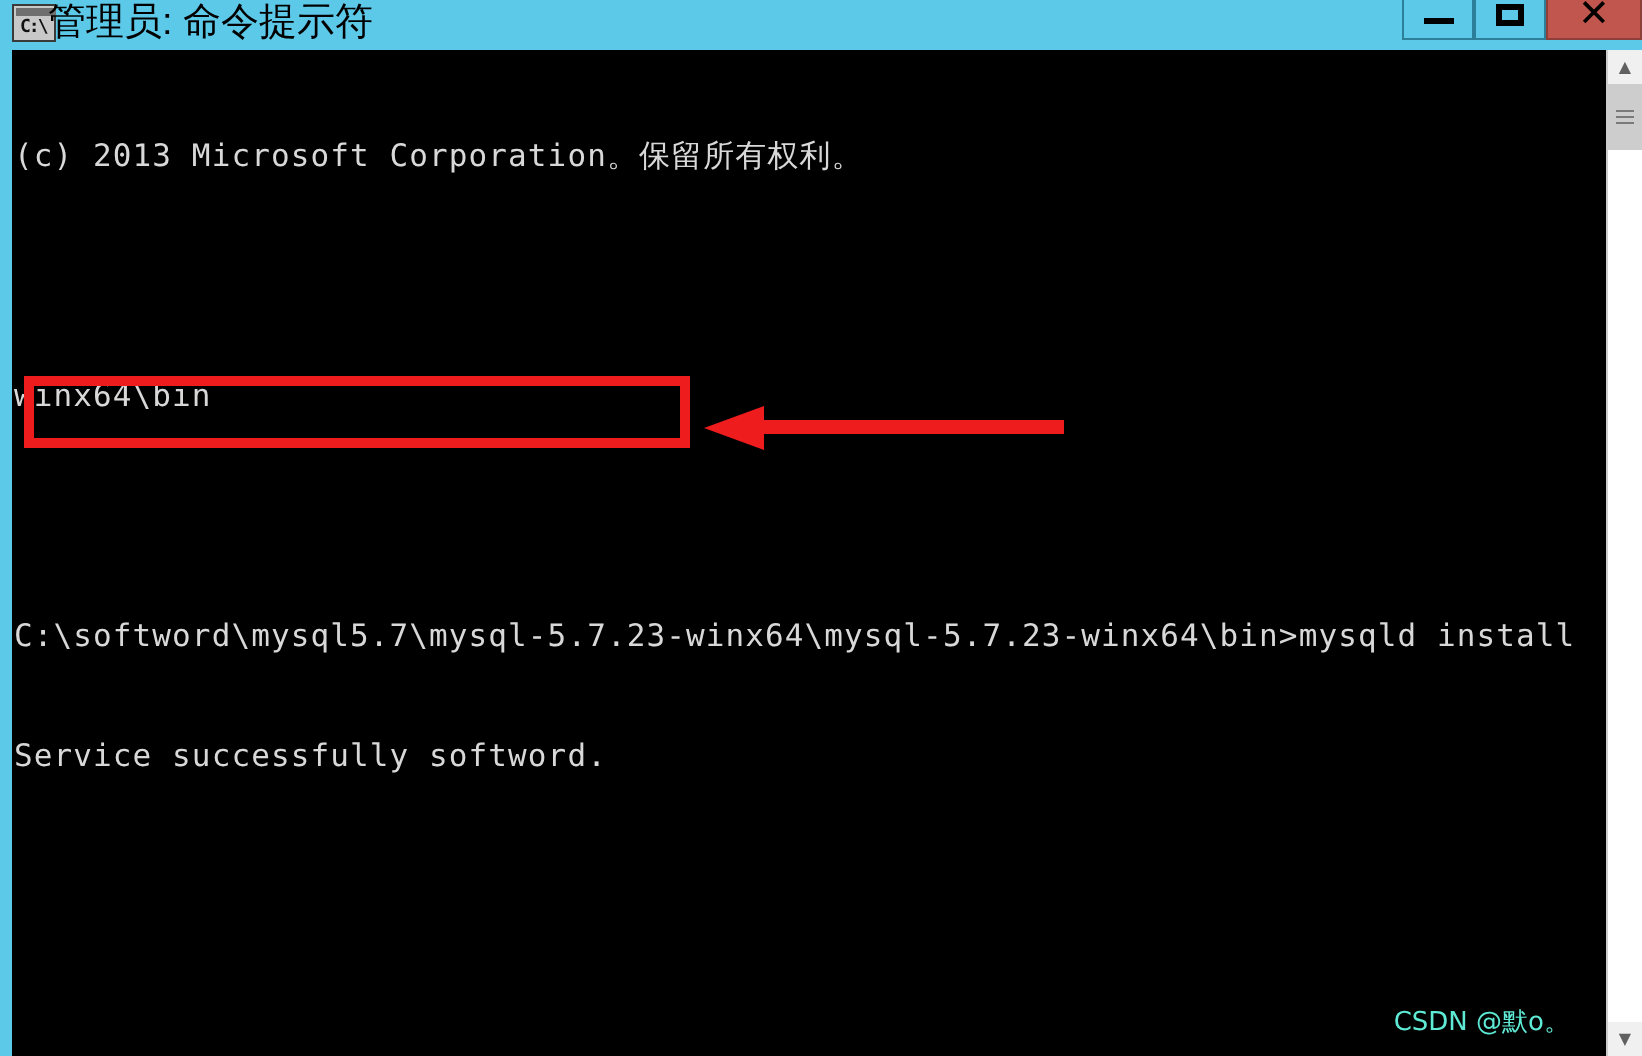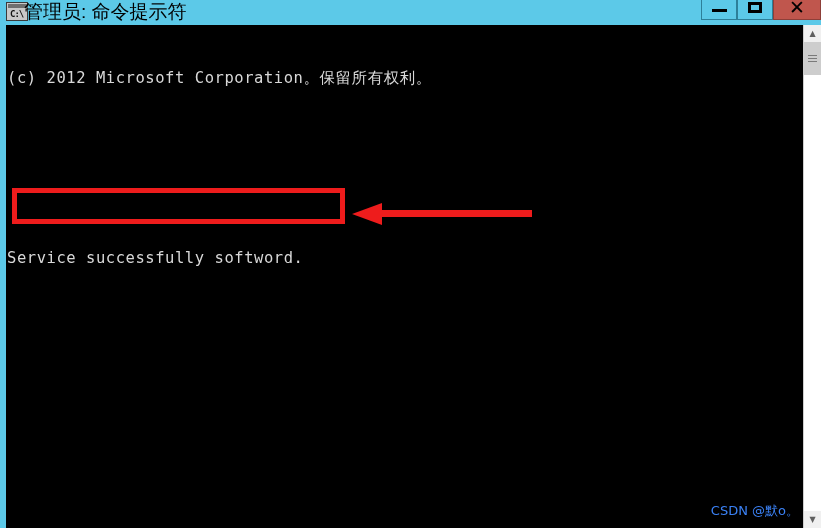--- a/index.html
+++ b/index.html
@@ -220,25 +220,25 @@
     left: 551px;
     top: 180px;
     font-family: "DejaVu Sans", sans-serif;
     font-size: 19px;
     color: #ee1c1c;
     white-space: nowrap;
   }
 
   .watermark {
     position: absolute;
-    right: 22px;
+    right: 36px;
     bottom: 8px;
     font-family: "DejaVu Sans", sans-serif;
     font-size: 13px;
-    color: #3b82f6;
+    color: #5eead4;
     white-space: nowrap;
   }
 </style>
 </head>
 <body>
 
 <div id="app">
 
   <div class="titlebar">
     <div class="title-icon">
@@ -256,23 +256,25 @@
       <div class="winbtn close">
         <span class="m-close">✕</span>
       </div>
     </div>
   </div>
 
   <div class="console-frame">
     <div class="left-edge"></div>
 
     <div class="console-text">
-      <span class="ln">(c) 2012 Microsoft Corporation。保留所有权利。</span>
+      <span class="ln">(c) 2013 Microsoft Corporation。保留所有权利。</span>
       <span class="blank"></span>
+      <span class="ln">winx64\bin</span>
       <span class="blank"></span>
+      <span class="ln">C:\softword\mysql5.7\mysql-5.7.23-winx64\mysql-5.7.23-winx64\bin&gt;mysqld install</span>
       <span class="ln">Service successfully softword.</span>
       
       
     </div>
 
     <div class="anno-box"></div>
 
     <div class="anno-arrow">
       <svg width="180" height="22" viewBox="0 0 180 22" xmlns="http://www.w3.org/2000/svg">
         <polygon points="0,11 30,0 30,22" fill="#ee1c1c"></polygon>

